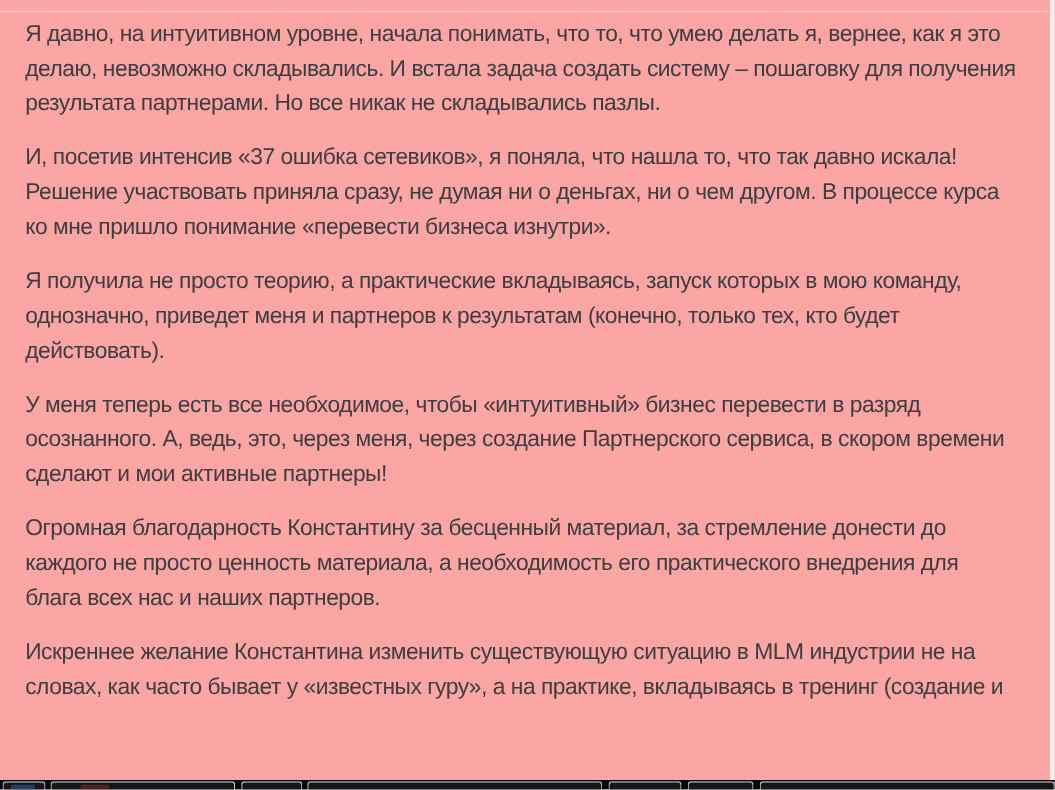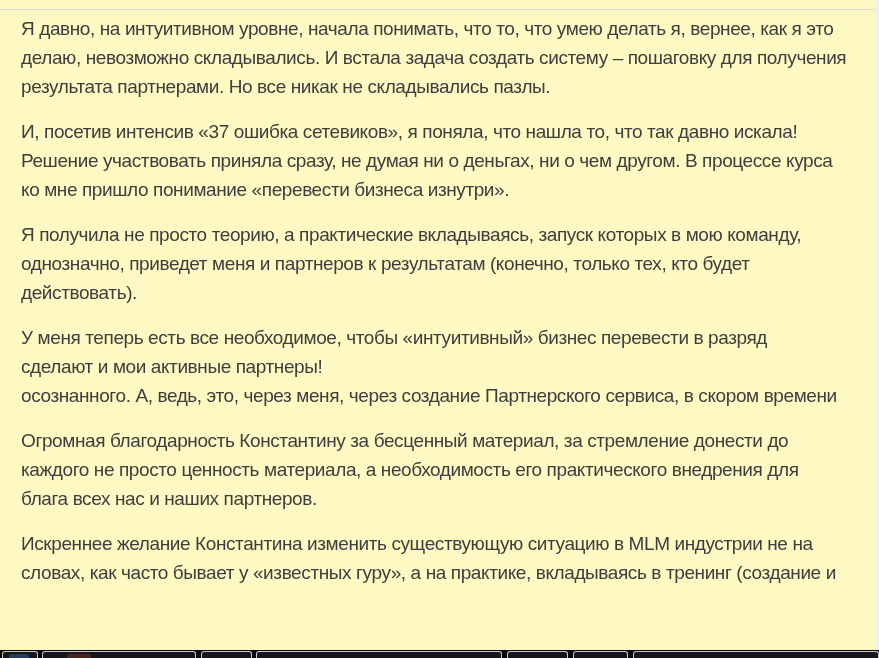--- a/index.html
+++ b/index.html
@@ -8,21 +8,21 @@
     background: #ffffff;
     width: 879px;
     height: 658px;
     overflow: hidden;
     position: relative;
   }
   .page {
     position: relative;
     width: 879px;
     height: 658px;
-    background: #fef9c3;
+    background: #fca5a5;
     font-family: "Liberation Sans", "DejaVu Sans", sans-serif;
   }
   .top-divider {
     position: absolute;
     top: 9px;
     left: 0;
     width: 874px;
     height: 1px;
     background: #d5d5d5;
   }
@@ -102,22 +102,22 @@
     </div>
 
     <div class="para">
       <div class="line">Я получила не просто теорию, а практические вкладываясь, запуск которых в мою команду,</div>
       <div class="line">однозначно, приведет меня и партнеров к результатам (конечно, только тех, кто будет</div>
       <div class="line">действовать).</div>
     </div>
 
     <div class="para">
       <div class="line">У меня теперь есть все необходимое, чтобы «интуитивный» бизнес перевести в разряд</div>
+      <div class="line">осознанного. А, ведь, это, через меня, через создание Партнерского сервиса, в скором времени</div>
       <div class="line">сделают и мои активные партнеры!</div>
-      <div class="line">осознанного. А, ведь, это, через меня, через создание Партнерского сервиса, в скором времени</div>
     </div>
 
 
     <div class="para">
       <div class="line">Огромная благодарность Константину за бесценный материал, за стремление донести до</div>
       <div class="line">каждого не просто ценность материала, а необходимость его практического внедрения для</div>
       <div class="line">блага всех нас и наших партнеров.</div>
     </div>
 
     <div class="para">

